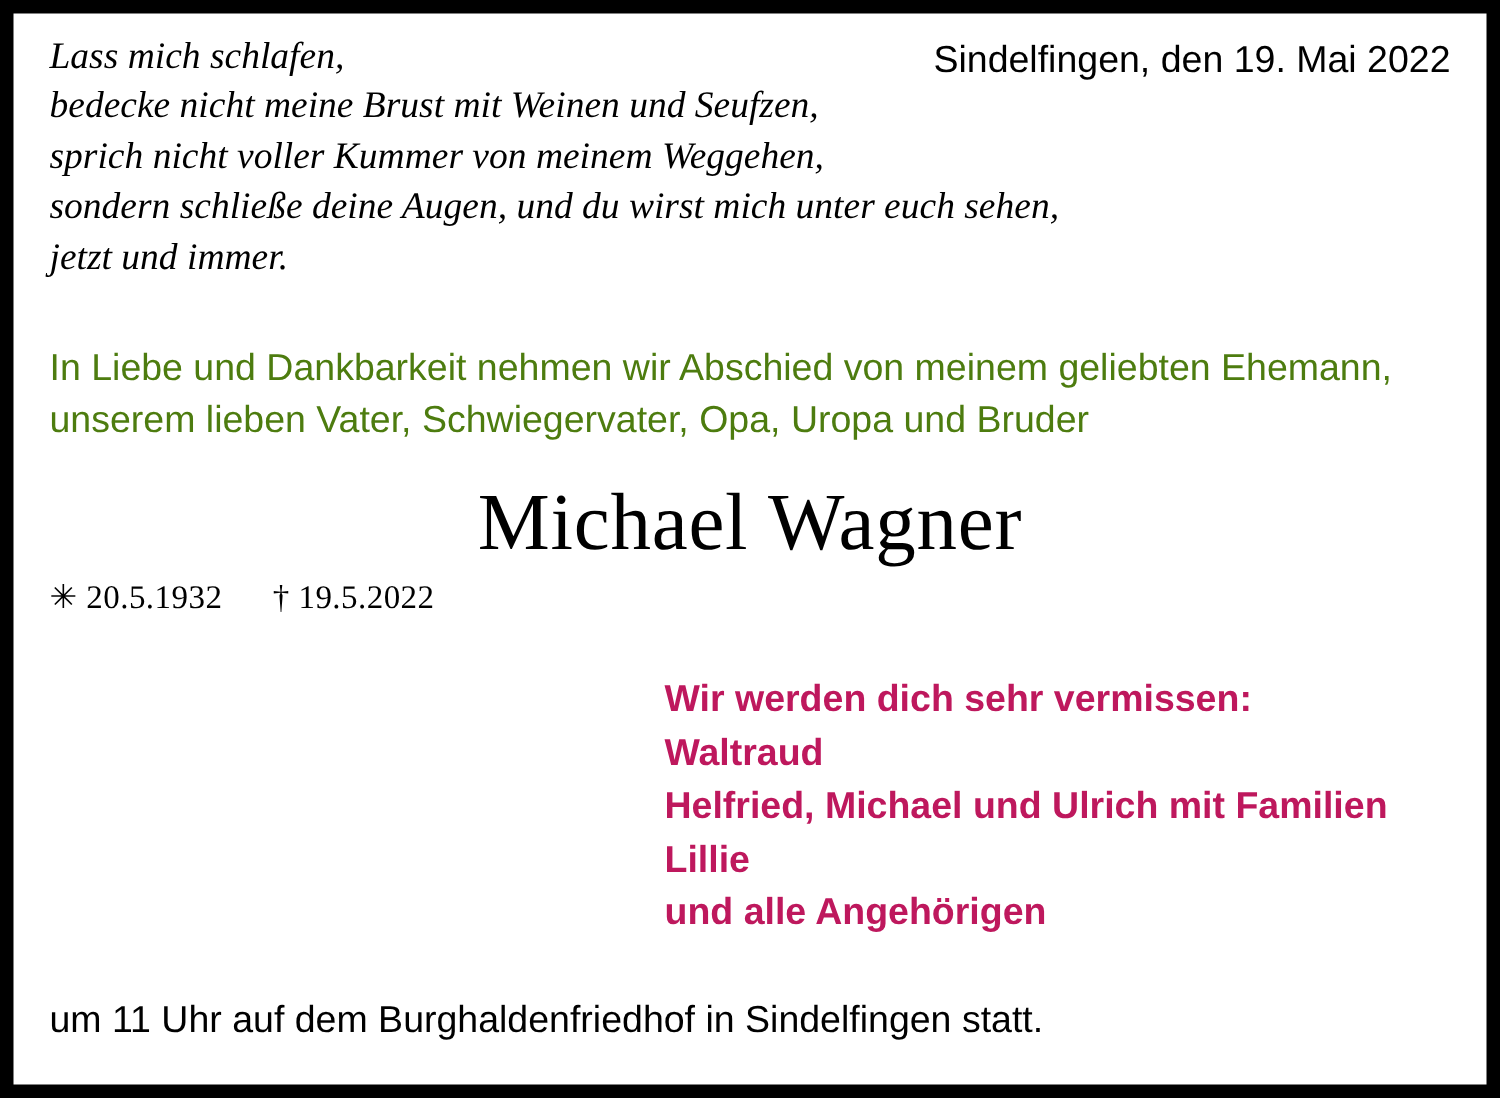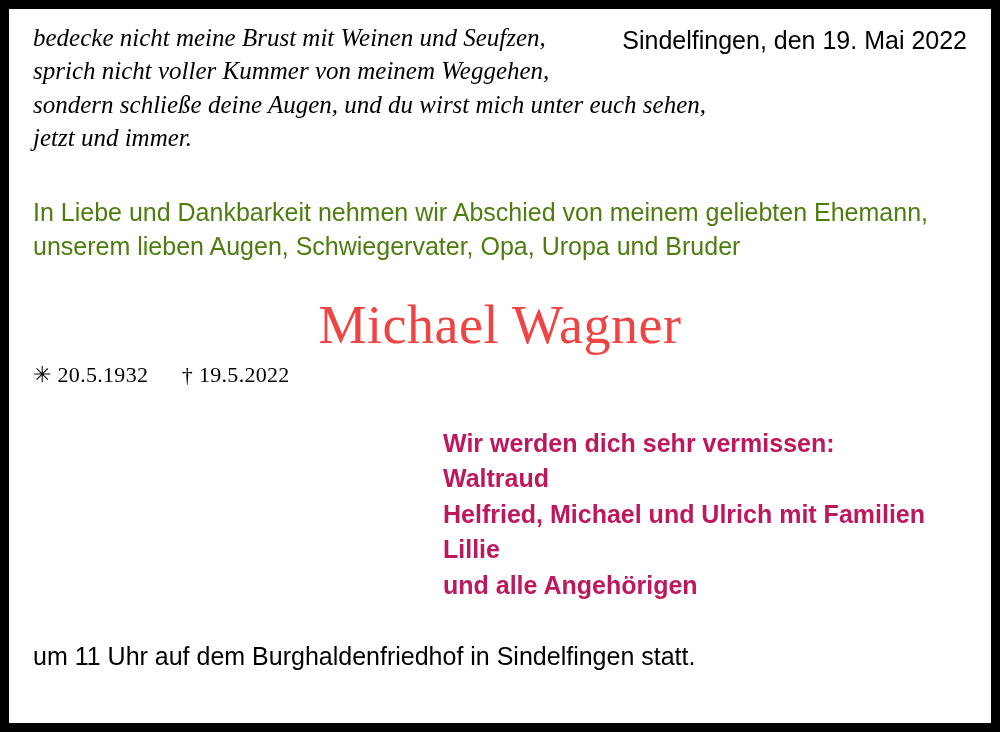--- a/index.html
+++ b/index.html
@@ -55,22 +55,22 @@
     line-height: 1.38;
     color: #4d7c0f;
   }
   .dedication .line {
     display: block;
   }
   .name {
     text-align: center;
     font-family: "Liberation Serif", serif;
     font-size: 54px;
-    color: #ef4444;
-    margin-top: 30px;
+    color: #000000;
+    margin-top: 20px;
     letter-spacing: 0.5px;
   }
   .dates {
     text-align: left;
     font-family: "Liberation Serif", serif;
     font-size: 22px;
     color: #000;
     margin-top: 6px;
     letter-spacing: 0.3px;
   }
@@ -103,29 +103,30 @@
 </style>
 </head>
 <body>
 
 <div class="obituary">
   <div class="inner">
 
     <div class="place-date">Sindelfingen, den 19. Mai 2022</div>
 
     <div class="poem">
+      <span class="line">Lass mich schlafen,</span>
       <span class="line">bedecke nicht meine Brust mit Weinen und Seufzen,</span>
       <span class="line">sprich nicht voller Kummer von meinem Weggehen,</span>
       <span class="line">sondern schließe deine Augen, und du wirst mich unter euch sehen,</span>
       <span class="line">jetzt und immer.</span>
     </div>
 
     <div class="dedication">
       <span class="line">In Liebe und Dankbarkeit nehmen wir Abschied von meinem geliebten Ehemann,</span>
-      <span class="line">unserem lieben Augen, Schwiegervater, Opa, Uropa und Bruder</span>
+      <span class="line">unserem lieben Vater, Schwiegervater, Opa, Uropa und Bruder</span>
     </div>
 
     <div class="name">Michael Wagner</div>
 
     <div class="dates">
       <span>✳ 20.5.1932</span>
       <span class="sep"></span>
       <span>† 19.5.2022</span>
     </div>
 

